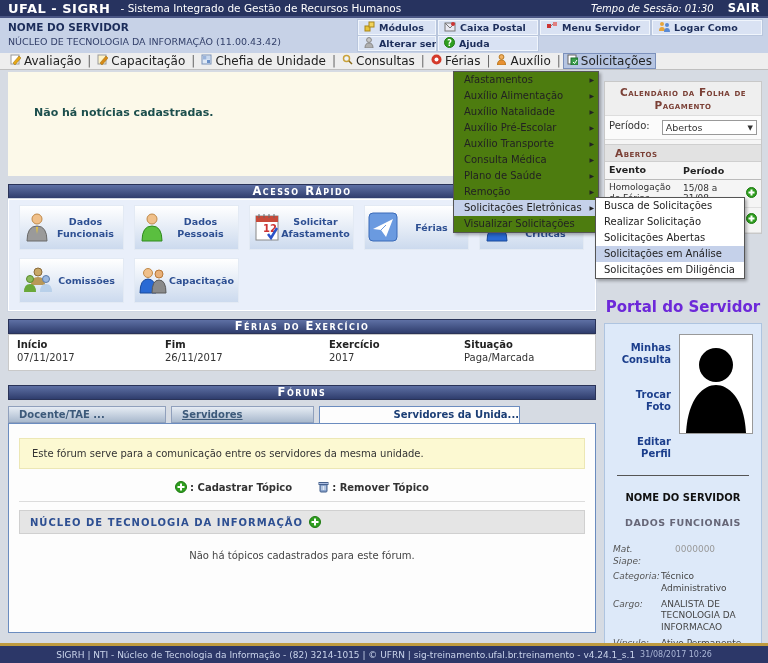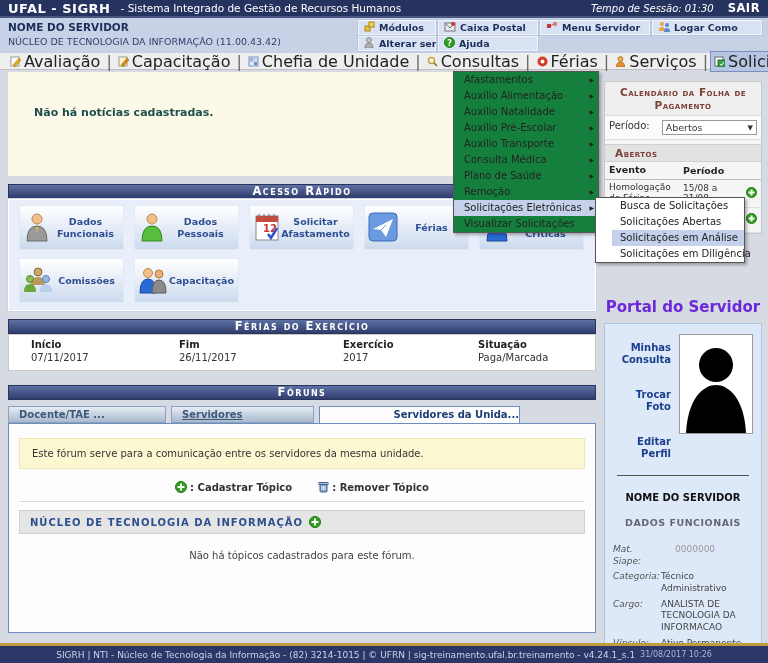--- a/index.html
+++ b/index.html
@@ -26,21 +26,21 @@
   .user-unit { color:#33406a; font-size:9.5px; margin-top:3px; }
   .toolbar { margin-left:auto; display:grid;
     grid-template-columns:78px 100px 110px 110px; grid-auto-rows:15px; gap:1px 2px; }
   .tb-btn { background:#d9e2f3; border:1px solid #f0f5fc; outline:1px solid #b9c6dd;
     display:flex; align-items:center; gap:4px; padding:0 5px;
     font-size:9.5px; font-weight:bold; color:#1c2d5a; cursor:pointer; white-space:nowrap; }
   .tb-btn svg { flex:none; }
 
   
   .menubar { height:17px; background:#eeeeee; border-bottom:1px solid #bfbfbf;
-    display:flex; align-items:center; padding:0 6px; font-size:16px; color:#222; }
+    display:flex; align-items:center; padding:0 6px; font-size:12px; color:#222; }
   .menu-item { display:flex; align-items:center; gap:3px; padding:1px 4px; cursor:pointer; white-space:nowrap; }
   .menu-item.selected { background:#b6c5e2; border:1px solid #7b90bb; padding:0 3px; }
   .menu-sep { color:#666; margin:0 2px; }
 
   
   .content { display:flex; padding:2px 6px 0 8px; gap:8px; }
   .main-col { width:588px; }
   .sidebar { width:158px; }
 
   .news { background:#fcf9e9; height:104px; padding:34px 0 0 26px;
@@ -57,21 +57,21 @@
     padding:5px 0 7px 10px; display:flex; flex-wrap:wrap; gap:8px 10px; }
   .qa-btn { width:105px; height:45px; background:linear-gradient(180deg,#ffffff 0%,#ccdaee 100%);
     border:1px solid #e3eaf4; display:flex; align-items:center; padding:0 3px;
     color:#2d4f92; font-weight:bold; font-size:9.5px; cursor:pointer; }
   .qa-btn .lbl { flex:1; text-align:center; line-height:1.25; }
   .qa-btn svg { flex:none; }
 
   
   .ferias { margin-top:8px; }
   .ferias-body { background:#fff; border:1px solid #c9c9c9; padding:3px 0 6px 0; }
-  .ferias-row { display:flex; padding:1px 22px; }
+  .ferias-row { display:flex; padding:1px 8px; }
   .ferias-row > div { font-size:10px; }
   .ferias-row .c1 { width:148px; } .ferias-row .c2 { width:132px; }
   .ferias-row .c3 { width:135px;margin-left:32px; } .ferias-row .c4 { flex:1; }
   .ferias-row.head > div { font-weight:bold; color:#222; }
 
   
   .foruns { margin-top:14px; }
   .forum-tabs { display:flex; gap:5px; margin-top:6px; }
   .tab { height:17px; line-height:16px; padding-left:10px; cursor:pointer;
     background:linear-gradient(180deg,#e6ecf4 0%,#a9b9cd 100%);
@@ -130,28 +130,28 @@
   .field .fv.dim { color:#999; }
 
   
   .footerwrap { position:absolute; left:0; bottom:0; width:768px; }
   .goldline { height:3px; background:#bf9b3f; }
   .footer { height:17px; background:#2c3768; color:#c9d3ea; display:flex;
     align-items:center; justify-content:center; gap:5px; font-size:9px; }
   .footer .stamp { font-size:8px; color:#aab6d6; }
 
   
-  .dropdown { position:absolute; left:453px; top:71px; width:146px; background:#15803d;
+  .dropdown { position:absolute; left:453px; top:71px; width:146px; background:#4d7c0f;
     border:1px solid #555; box-shadow:2px 2px 3px rgba(0,0,0,.3); z-index:50; }
   .dd-item { height:16px; line-height:16px; padding:0 4px 0 10px; font-size:10px;
     color:#222; display:flex; align-items:center; cursor:pointer; white-space:nowrap; }
   .dd-item .arrow { margin-left:auto; font-size:6px; color:#222; }
   .dd-item.selected { background:#c5d1ea; }
   .submenu { position:absolute; left:595px; top:197px; width:150px; background:#fff;
-    border:1px solid #555; box-shadow:2px 2px 3px rgba(0,0,0,.3); z-index:51;padding-left:16px; }
+    border:1px solid #555; box-shadow:2px 2px 3px rgba(0,0,0,.3); z-index:51; }
   .sm-item { height:16px; line-height:16px; padding:0 6px 0 8px; font-size:10px;
     color:#222; cursor:pointer; white-space:nowrap; }
   .sm-item.selected { background:#c5d1ea; }
 </style>
 </head>
 <body>
 
 <div class="titlebar">
   <span class="brand">UFAL - SIGRH</span>
   <span class="subtitle">- Sistema Integrado de Gestão de Recursos Humanos</span>
@@ -255,21 +255,21 @@
           <circle cx="5.5" cy="5.5" r="2" fill="#fff"></circle>
         </svg></span>
     <span>Férias</span>
   </div>
   <span class="menu-sep">|</span>
   <div class="menu-item">
     <span><svg width="11" height="11">
           <circle cx="5.5" cy="3" r="2.4" fill="#f0b060" stroke="#b87820"></circle>
           <path d="M1.5 11 Q1.5 6 5.5 6 Q9.5 6 9.5 11 Z" fill="#e89030" stroke="#b87820"></path>
         </svg></span>
-    <span>Serviços</span>
+    <span>Auxílio</span>
   </div>
   <span class="menu-sep">|</span>
   <div class="menu-item selected">
     <span><svg width="11" height="11">
           <rect x="1" y="1" width="8" height="9" fill="#fff" stroke="#666"></rect>
           <rect x="4" y="4" width="7" height="7" fill="#3a9e4a" stroke="#1e6e2e"></rect>
           <path d="M6 8 L7.5 9.5 L10 6" stroke="#fff" fill="none"></path>
         </svg></span>
     <span>Solicitações</span>
   </div>
@@ -532,16 +532,17 @@
       <span>Solicitações Eletrônicas</span>
       <span class="arrow">▶</span>
     </div>
   <div class="dd-item">
       <span>Visualizar Solicitações</span>
     </div>
 </div>
 
 <div class="submenu">
   <div class="sm-item">Busca de Solicitações</div>
+  <div class="sm-item">Realizar Solicitação</div>
   <div class="sm-item">Solicitações Abertas</div>
   <div class="sm-item selected">Solicitações em Análise</div>
   <div class="sm-item">Solicitações em Diligência</div>
 </div>
 
 </body></html>

